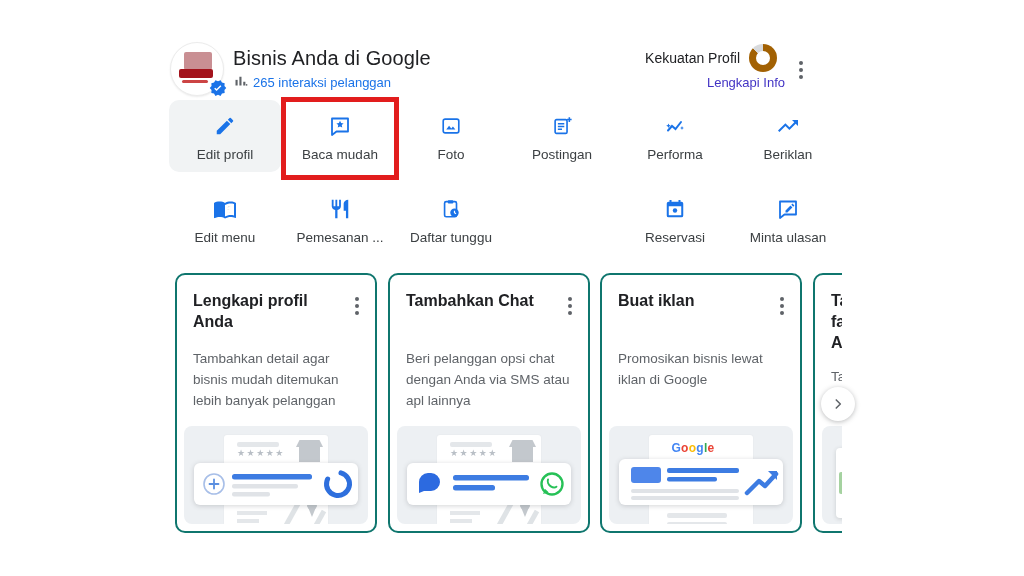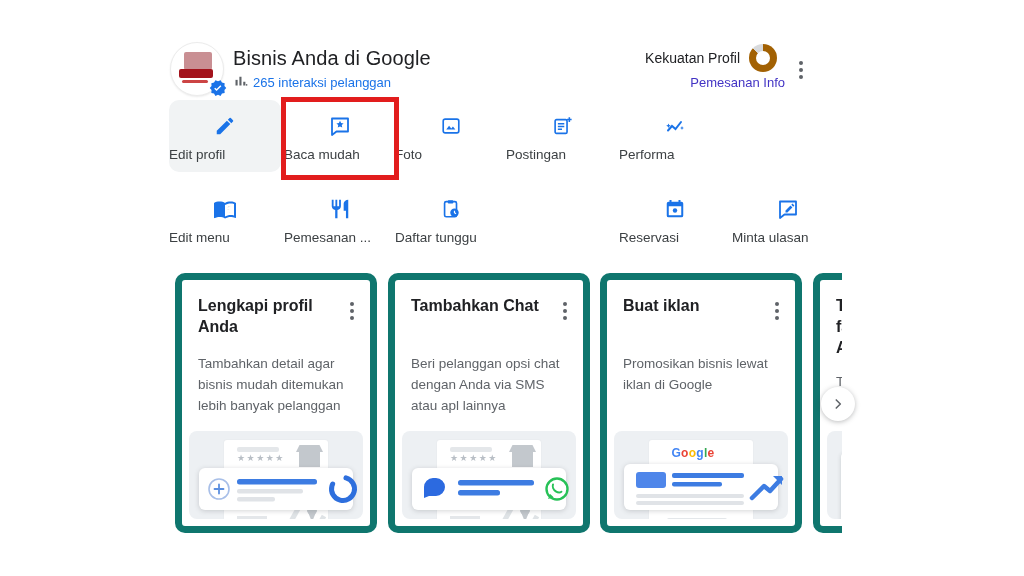--- a/index.html
+++ b/index.html
@@ -19,30 +19,30 @@
   .h-sub { position:absolute; left:233px; top:73px; display:flex; align-items:center; gap:5px;text-align:center; }
   .h-sub .txt { font-size:13px; color:#1a73e8; }
   .ps-label { position:absolute; left:560px; top:50px; width:180px; text-align:right; font-size:14px; color:#202124; }
   .ps-ring { position:absolute; left:749px; top:44px; width:28px; height:28px; border-radius:50%; }
   .ps-ring .hole { position:absolute; left:7px; top:7px; width:14px; height:14px; background:#fff; border-radius:50%; }
   .ps-link { position:absolute; left:605px; top:75px; width:180px; text-align:right; font-size:13px; color:#4233c4; cursor:pointer; }
   .kebab { display:flex; flex-direction:column; gap:3px; align-items:center; cursor:pointer; }
   .kebab i { width:4px; height:4px; background:#5f6368; border-radius:50%; }
   .kebab-hdr { position:absolute; left:795px; top:57px; padding:4px; }
   
-  .titem { position:absolute; width:112px; display:flex; flex-direction:column; cursor:pointer; }
+  .titem { position:absolute; width:112px; display:flex; flex-direction:column; align-items:center; cursor:pointer; }
   .titem .tico { height:24px; display:flex; align-items:center; justify-content:center; }
   .titem .tlabel { font-size:13.5px; color:#3c4043; margin-top:9px; white-space:nowrap; }
   .r1 { top:100px; height:72px; padding-top:14px; }
   .r2 { top:188px; height:60px; padding-top:9px; }
   .r1.active { background:#f1f3f4; border-radius:10px; }
   .redbox { position:absolute; left:281px; top:97px; width:118px; height:83px; border:5px solid #e21d1d; z-index:5; pointer-events:none; }
   
   .cards-clip { position:absolute; left:175px; top:273px; width:667px; height:262px; overflow:hidden; }
-  .card { position:absolute; top:0; width:202px; height:260px; background:#fff; border:7px solid #0f766e; border-radius:10px; cursor:pointer; }
+  .card { position:absolute; top:0; width:202px; height:260px; background:#fff; border:2px solid #0f766e; border-radius:10px; cursor:pointer; }
   .card .ctitle { position:absolute; left:16px; top:16px; right:42px; font-size:16px; font-weight:700; color:#202124; line-height:1.3; }
   .card .kebab-card { position:absolute; right:12px; top:18px; padding:4px; }
   .card .cdesc { position:absolute; left:16px; right:14px; top:74px; font-size:13.5px; color:#5f6368; line-height:1.55; }
   .illus { position:absolute; left:7px; right:7px; top:151px; bottom:7px; background:#edf0f3; border-radius:8px; overflow:hidden; }
   .doc { position:absolute; left:50%; transform:translateX(-50%); top:9px; bottom:0; width:104px; background:#fff; border-radius:3px 3px 0 0; box-shadow:0 0 2px rgba(0,0,0,.06); }
   .stars { position:absolute; left:13px; top:13px; font-size:9px; letter-spacing:1.5px; color:#b9bfc6; }
   .strip { position:absolute; left:10px; right:10px; top:37px; height:42px; background:#fff; border-radius:6px; box-shadow:0 1px 5px rgba(60,64,67,.22); z-index:2; }
   .strip3 { top:33px; height:46px; }
   .glogo { position:absolute; left:0; right:16px; top:6px; text-align:center; font-size:12px; font-weight:700; letter-spacing:.3px; }
   .glogo span:nth-child(1){color:#4285F4;} .glogo span:nth-child(2){color:#EA4335;}
@@ -84,21 +84,21 @@
             <circle cx="21.8" cy="19" r="1.3"></circle>
           </g>
         </svg>
     </span>
     <span class="txt">265 interaksi pelanggan</span>
   </div>
   <div class="ps-label">Kekuatan Profil</div>
   <div class="ps-ring" style="background:conic-gradient(#a26103 0 87%, #d8dadd 87% 100%);">
       <span class="hole"></span>
     </div>
-  <div class="ps-link">Pemesanan Info</div>
+  <div class="ps-link">Lengkapi Info</div>
   <div class="kebab kebab-hdr">
       <i></i>
       <i></i>
       <i></i>
     </div>
 
   <div class="titem r1 active" style="left:169px">
     <span class="tico">
       <svg width="22" height="22" viewBox="0 0 24 24">
           <path fill="#1a73e8" d="M3 17.25V21h3.75L17.81 9.94l-3.75-3.75L3 17.25zm17.71-10.21a1 1 0 0 0 0-1.41l-2.34-2.34a1 1 0 0 0-1.41 0l-1.83 1.83 3.75 3.75 1.83-1.83z"></path>
@@ -140,20 +140,28 @@
     <span class="tico">
       <svg width="24" height="24" viewBox="0 0 24 24">
           <path fill="none" stroke="#1a73e8" stroke-width="2" stroke-linecap="round" d="M5 16.5l4-4.5 3.5 3 5.5-7"></path>
           <g fill="#1a73e8">
             <path d="M5.5 9.5l.7 1.6 1.6.7-1.6.7-.7 1.6-.7-1.6-1.6-.7 1.6-.7z"></path>
             <path d="M19 12l.6 1.4 1.4.6-1.4.6-.6 1.4-.6-1.4-1.4-.6 1.4-.6z"></path>
           </g>
         </svg>
     </span>
     <span class="tlabel">Performa</span>
+  </div>
+  <div class="titem r1" style="left:732px">
+    <span class="tico">
+      <svg width="24" height="24" viewBox="0 0 24 24">
+          <path fill="#1a73e8" d="M16 6l2.29 2.29-4.88 4.88-4-4L2 16.59 3.41 18l6-6 4 4 6.3-6.29L22 12V6z"></path>
+        </svg>
+    </span>
+    <span class="tlabel">Beriklan</span>
   </div>
   <div class="redbox"></div>
 
   <div class="titem r2" style="left:169px">
     <span class="tico">
       <svg width="24" height="24" viewBox="0 0 24 24">
           <path fill="#1a73e8" d="M21 5c-1.1-.35-2.3-.5-3.5-.5-2 0-4.15.4-5.5 1.5-1.35-1.1-3.5-1.5-5.5-1.5S2.45 4.9 1 6v14.65c0 .25.25.5.5.5.1 0 .15-.05.25-.05 1.35-.65 3.3-1.1 4.75-1.1 2 0 4.15.4 5.5 1.5 1.35-.85 3.8-1.5 5.5-1.5 1.65 0 3.35.3 4.75 1.05.1.05.15.05.25.05.25 0 .5-.25.5-.5V6c-.6-.45-1.25-.75-2-1zm0 13.5c-1.1-.35-2.3-.5-3.5-.5-1.7 0-4.15.65-5.5 1.5V8c1.35-.85 3.8-1.5 5.5-1.5 1.2 0 2.4.15 3.5.5z"></path>
           <g stroke="#fff" stroke-width="1.1">
             <path d="M14 10.2c1.1-.4 2.6-.55 4-.45M14 13c1.1-.4 2.6-.55 4-.45M14 15.8c1.1-.4 2.6-.55 4-.45"></path>
           </g>

